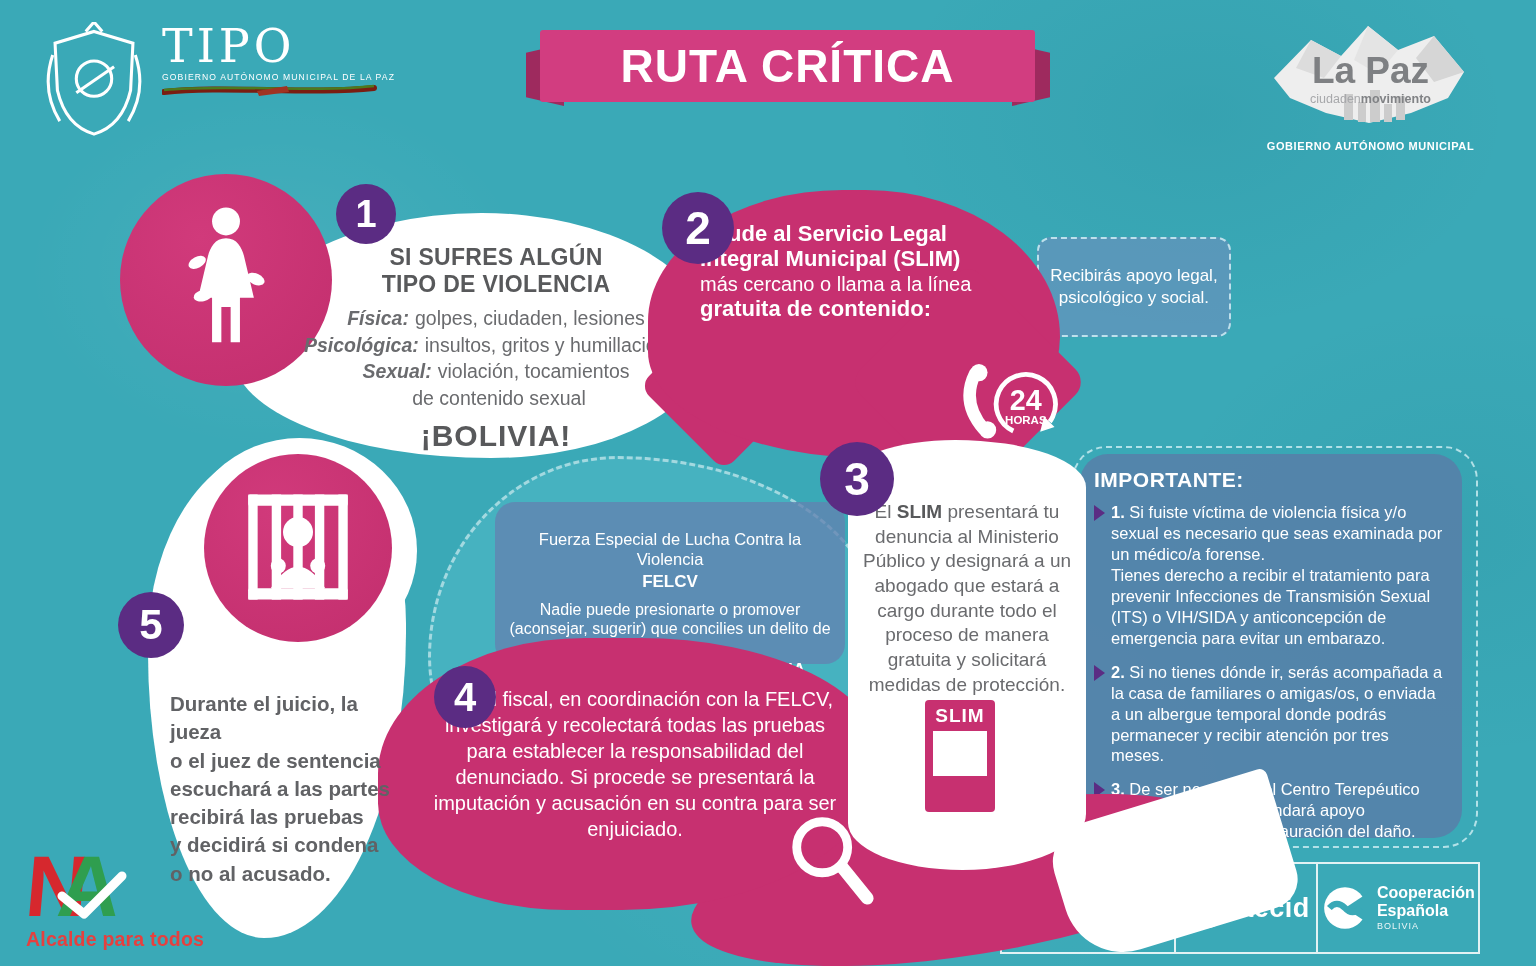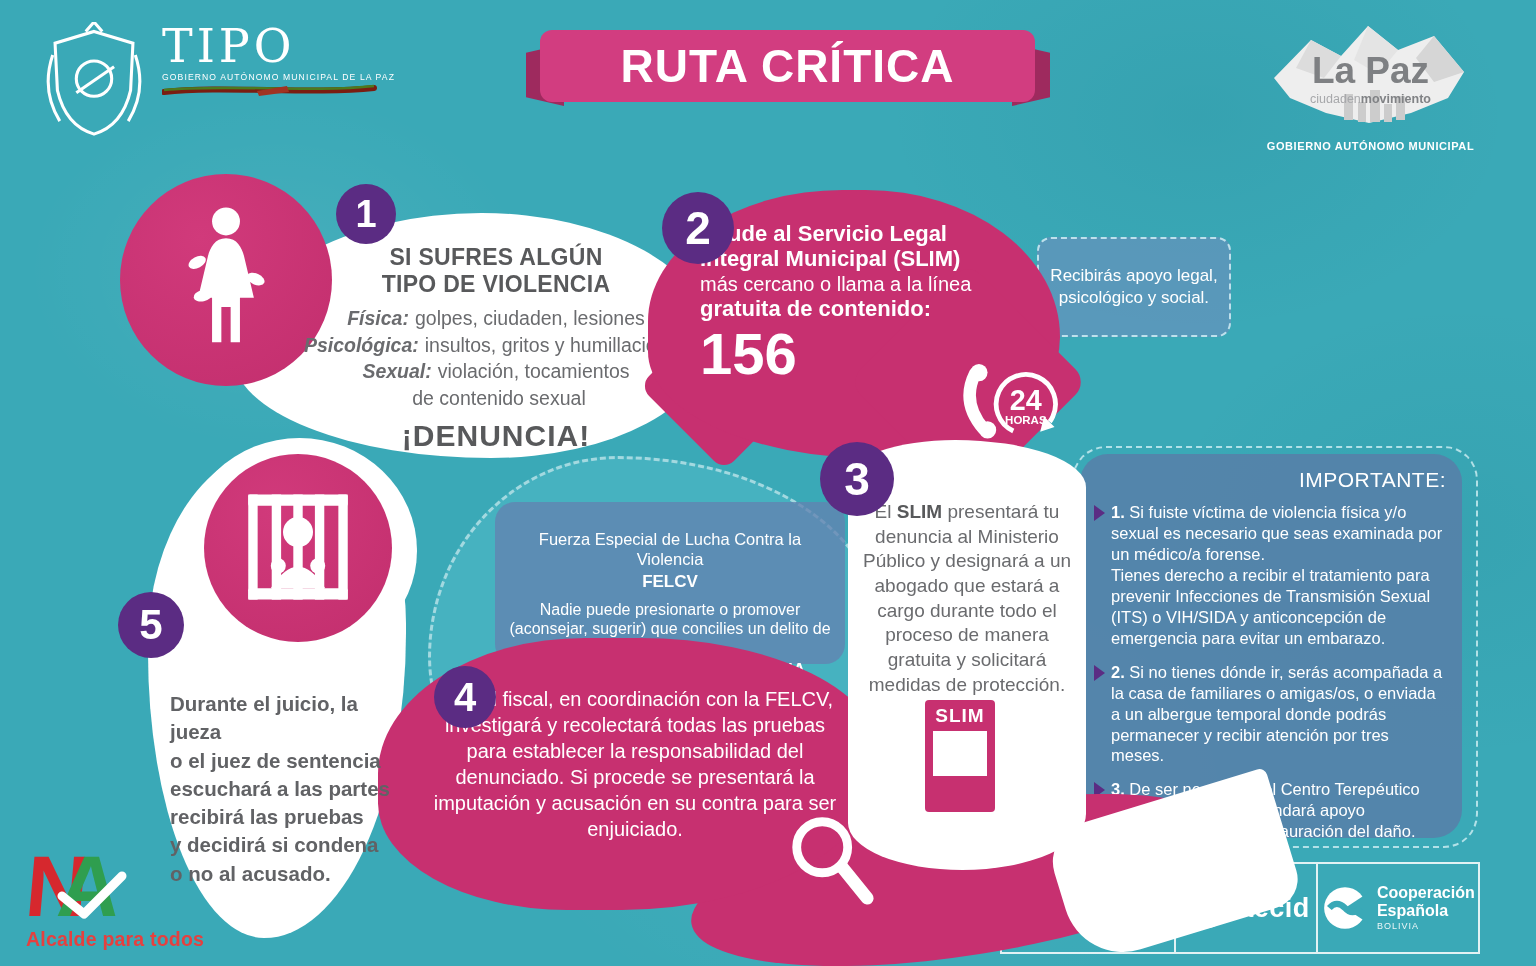--- a/index.html
+++ b/index.html
@@ -14,21 +14,21 @@
       #3aa9b7;}
   .abs{position:absolute}
   .pre{white-space:pre-line}
   .num-circle{position:absolute;background:#5b2c83;color:#fff;border-radius:50%;
     display:flex;align-items:center;justify-content:center;font-weight:bold;z-index:30}
   
   .gamlp{left:40px;top:22px;display:flex;gap:14px;align-items:flex-start;z-index:5}
   .gamlp-acronym{font-family:"DejaVu Serif",serif;font-size:46px;color:#fff;letter-spacing:4px;line-height:1.05}
   .gamlp-sub{font-size:8.6px;color:#fff;letter-spacing:1.1px;margin-top:2px}
   .ribbon-fold{position:absolute;background:#9e2a5e;z-index:6}
-  .ribbon{left:540px;top:30px;width:495px;height:72px;background:#d23d80;border-radius:12px;
+  .ribbon{left:540px;top:30px;width:495px;height:72px;background:#d23d80;border-radius:3px;
     display:flex;align-items:center;justify-content:center;z-index:8}
   .ribbon span{color:#fff;font-weight:bold;font-size:46px;letter-spacing:1px}
   .titlebox{left:393px;top:86px;width:788px;height:84px;background:#fff;border-radius:26px;
     display:flex;align-items:center;justify-content:center;z-index:7}
   .titlebox span{color:#58595b;font-weight:bold;font-size:37px;letter-spacing:.5px}
   .lapaz{left:1258px;top:16px;width:225px;height:150px;z-index:5;text-align:center}
   .lapaz-name{position:absolute;left:0;right:0;top:34px;font-size:37px;font-weight:bold;color:#7e8083}
   .lapaz-tag{position:absolute;left:0;right:0;top:76px;font-size:12.5px;color:#a7a8ab}
   .lapaz-tag b{color:#808285}
   .lapaz-sub{position:absolute;left:0;right:0;top:124px;font-size:11px;font-weight:bold;color:#fff;letter-spacing:.6px}
@@ -79,21 +79,21 @@
   .s5-blob{left:148px;top:446px;width:258px;height:492px;border-radius:52% 48% 55% 45%/40% 36% 62% 58%;z-index:10}
   .s5-circle{position:absolute;left:204px;top:454px;width:188px;height:188px;border-radius:50%;
     background:radial-gradient(circle at 38% 30%, #d13a7b, #c22e6d);z-index:12;
     display:flex;align-items:center;justify-content:center}
   .s5-text{position:absolute;left:170px;top:690px;width:240px;z-index:14;color:#616265;font-size:20.5px;
     line-height:1.38;font-weight:600}
   
   .imp-outer{left:1072px;top:446px;width:406px;height:402px;border:2.5px dashed rgba(230,250,252,.7);border-radius:34px;z-index:8}
   .imp-box{left:1080px;top:454px;width:382px;height:384px;background:rgba(90,124,168,.8);border-radius:28px;z-index:9;
     padding:14px 16px 10px 14px;color:#fff}
-  .imp-title{text-align:right;font-size:21px;font-weight:normal;letter-spacing:.5px;margin-bottom:10px}
+  .imp-title{text-align:left;font-size:21px;font-weight:bold;letter-spacing:.5px;margin-bottom:10px}
   .imp-item{display:flex;margin-bottom:13px}
   .imp-arrow{width:0;height:0;border-left:11px solid #5b2c83;border-top:8px solid transparent;
     border-bottom:8px solid transparent;margin:3px 6px 0 0;flex:none}
   .imp-text{font-size:16.5px;line-height:1.27}
   .imp-text b{font-weight:bold}
   
   .partners{left:1000px;top:862px;width:480px;height:92px;border:2px solid rgba(255,255,255,.85);display:flex;z-index:5}
   .pcell{display:flex;align-items:center;justify-content:center;gap:8px;height:100%}
   .pcell+.pcell{border-left:2px solid rgba(255,255,255,.85)}
   .p1{width:173px}.p2{width:142px}.p3{width:163px}
@@ -177,33 +177,32 @@
   <div class="num-circle" style="left:336px;top:184px;width:60px;height:60px;font-size:38px">1</div>
   <div class="s1-text">
     <div class="s1-title pre">SI SUFRES ALGÚN
 TIPO DE VIOLENCIA</div>
     <div class="s1-rows">
       <div class="s1-row"><i>Física:</i><span>golpes, ciudaden, lesiones</span></div>
       <div class="s1-row"><i>Psicológica:</i><span>insultos, gritos y humillaciones</span></div>
       <div class="s1-row"><i>Sexual:</i><span>violación, tocamientos</span></div>
       <div class="s1-row"><i></i><span>de contenido sexual</span></div>
     </div>
-    <div class="s1-cta">¡DENUNCIA!</div>
+    <div class="s1-cta">¡BOLIVIA!</div>
   </div>
 
   <div class="blob-pink s2-blob"></div>
   <div class="abs blob-pink s2-diamond"></div>
   <div class="abs blob-pink s2-diamond2"></div>
   <div class="num-circle" style="left:662px;top:192px;width:72px;height:72px;font-size:46px">2</div>
   <div class="s2-text">
     <div class="s2-l1">Acude al Servicio Legal</div>
     <div class="s2-l1">Integral Municipal (SLIM)</div>
     <div class="s2-l3">más cercano o llama a la línea</div>
     <div class="s2-l4">gratuita de contenido:</div>
-    <div class="s2-phone">156</div>
   </div>
   <svg class="abs" style="left:956px;top:358px;z-index:19" width="110" height="98" viewBox="0 0 115 98">
     <path d="M20,14 q-15,30 9,58" stroke="#ffffff" stroke-width="13" fill="none" stroke-linecap="round"></path>
     <circle cx="24" cy="13" r="9" fill="#ffffff"></circle>
     <circle cx="33" cy="73" r="9" fill="#ffffff"></circle>
     <circle cx="73" cy="46" r="31" stroke="#ffffff" stroke-width="5" fill="none" stroke-dasharray="152 43" transform="rotate(115 73 46)"></circle>
     <polygon points="88,75 103,70 92,59" fill="#ffffff"></polygon>
     <text x="73" y="52" font-size="30" font-weight="bold" fill="#ffffff" text-anchor="middle" font-family="Liberation Sans, sans-serif">24</text>
     <text x="73" y="67" font-size="12" font-weight="bold" fill="#ffffff" text-anchor="middle" font-family="Liberation Sans, sans-serif">HORAS</text>
   </svg>

